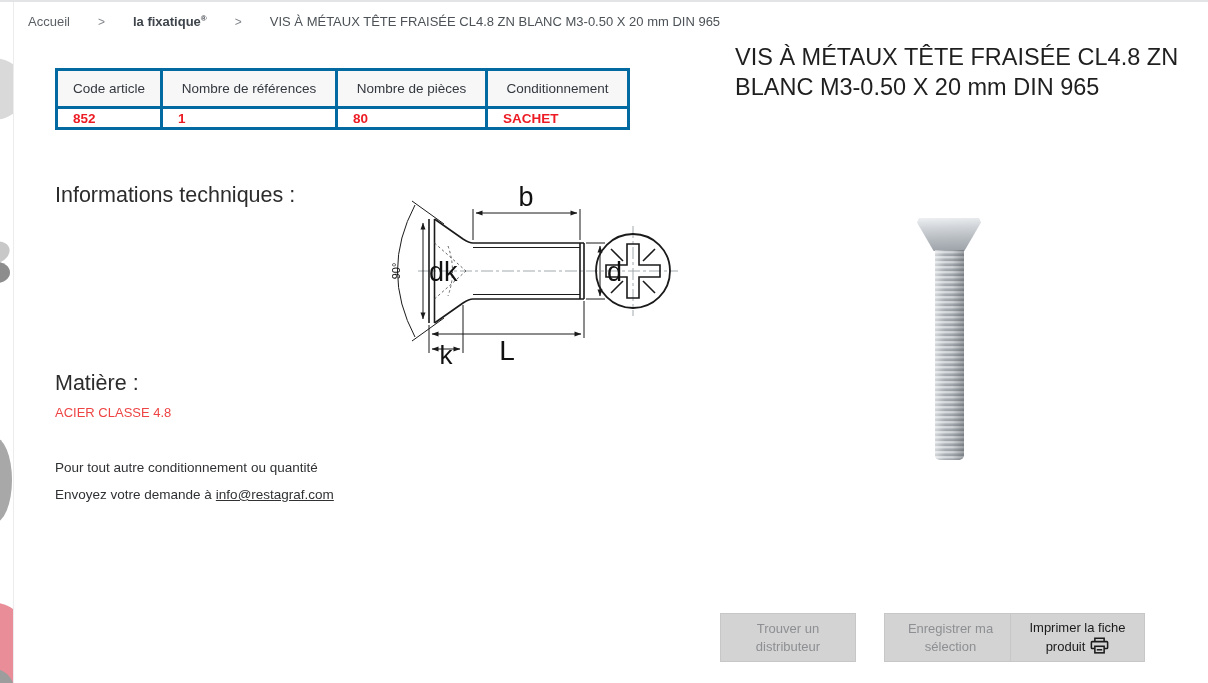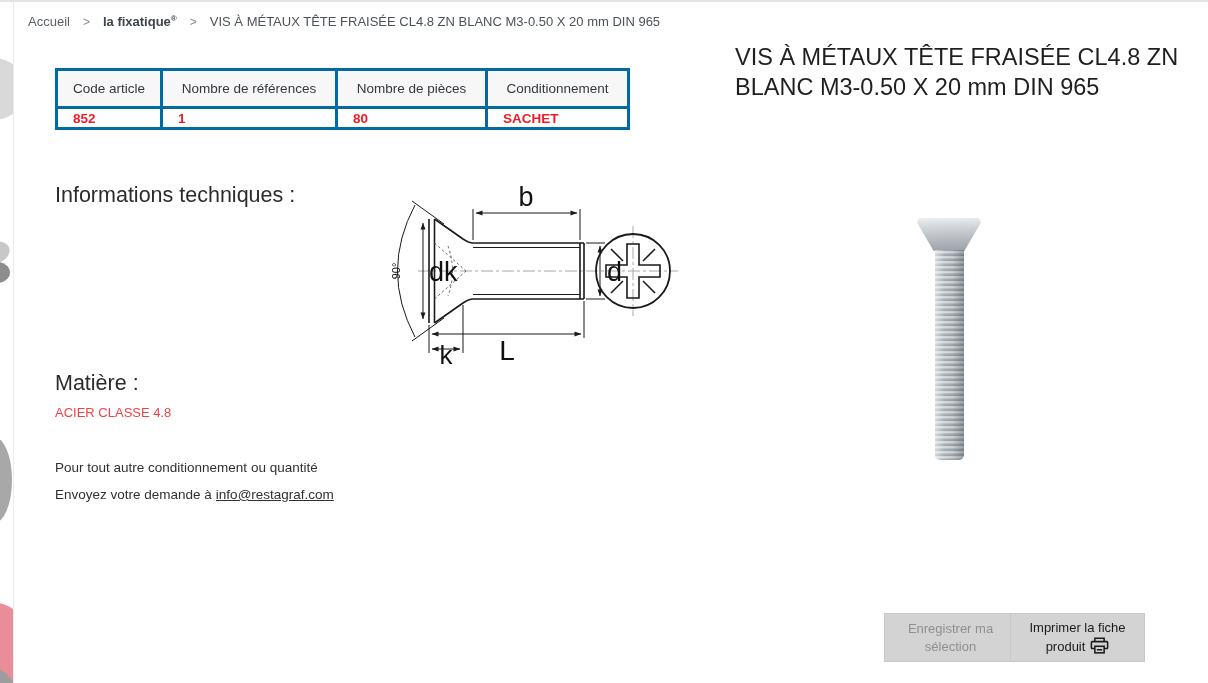--- a/index.html
+++ b/index.html
@@ -15,21 +15,21 @@
   .decor{position:absolute;left:0;top:0;width:13px;height:683px;overflow:hidden;}
   .decor div{position:absolute;border-radius:50%;}
   .d1{left:-40px;top:58px;width:66px;height:62px;background:#d9d9d9;}
   .d2{left:-22px;top:242px;width:32px;height:22px;background:#c8c8c8;transform:rotate(-18deg);}
   .d3{left:-17px;top:262px;width:27px;height:21px;background:#8d8d8d;}
   .d4{left:-24px;top:437px;width:36px;height:86px;background:#a8a8a8;border-radius:10px;}
   .d5{left:-54px;top:602px;width:88px;height:94px;background:#e98e99;}
   .d6{left:-32px;top:668px;width:46px;height:42px;background:#9d9d9d;}
 
   
-  .breadcrumb{position:absolute;left:28px;top:14px;display:flex;gap:13px;align-items:baseline;
+  .breadcrumb{position:absolute;left:28px;top:14px;display:flex;gap:28px;align-items:baseline;
     font-size:13px;color:#5b6066;white-space:nowrap;}
   .crumb-link{color:#5b6066;cursor:pointer;}
   .crumb-sep{color:#84898e;font-size:12px;}
   .crumb-brand{font-weight:700;color:#3e444b;cursor:pointer;}
   .crumb-brand sup{font-size:8px;}
   .crumb-current{color:#4c5257;}
 
   
   .article-table{position:absolute;left:55px;top:68px;border-collapse:collapse;table-layout:fixed;width:572px;}
   .article-table th,.article-table td{border:3px solid #0369a1;box-sizing:border-box;}
@@ -201,20 +201,23 @@
     <span class="prefix">Envoyez votre demande à</span><a class="email-link">info@restagraf.com</a>
   </p>
 
   <h1 class="product-title">VIS À MÉTAUX TÊTE FRAISÉE CL4.8 ZN BLANC M3-0.50 X 20 mm DIN 965</h1>
 
   <div class="product-photo">
     <div class="screw-head"></div>
     <div class="screw-shank"></div>
   </div>
 
+  <button class="action-btn btn-find">
+    <span>Trouver un distributeur</span>
+  </button>
   <button class="action-btn btn-save">
     <span>Enregistrer ma sélection</span>
   </button>
   <button class="action-btn btn-print">
     <span><span>Imprimer la fiche produit</span><svg class="printer-icon" width="19" height="17" viewBox="0 0 24 22" fill="none" stroke="#1c1c1c" stroke-width="2">
       <path d="M6 6 V1.5 h12 V6"></path>
       <rect x="1.5" y="6" width="21" height="9" rx="1"></rect>
       <rect x="6" y="12" width="12" height="8.5" fill="#d3d3d3"></rect>
       <path d="M8.5 16.5 h7"></path>
     </svg></span>

